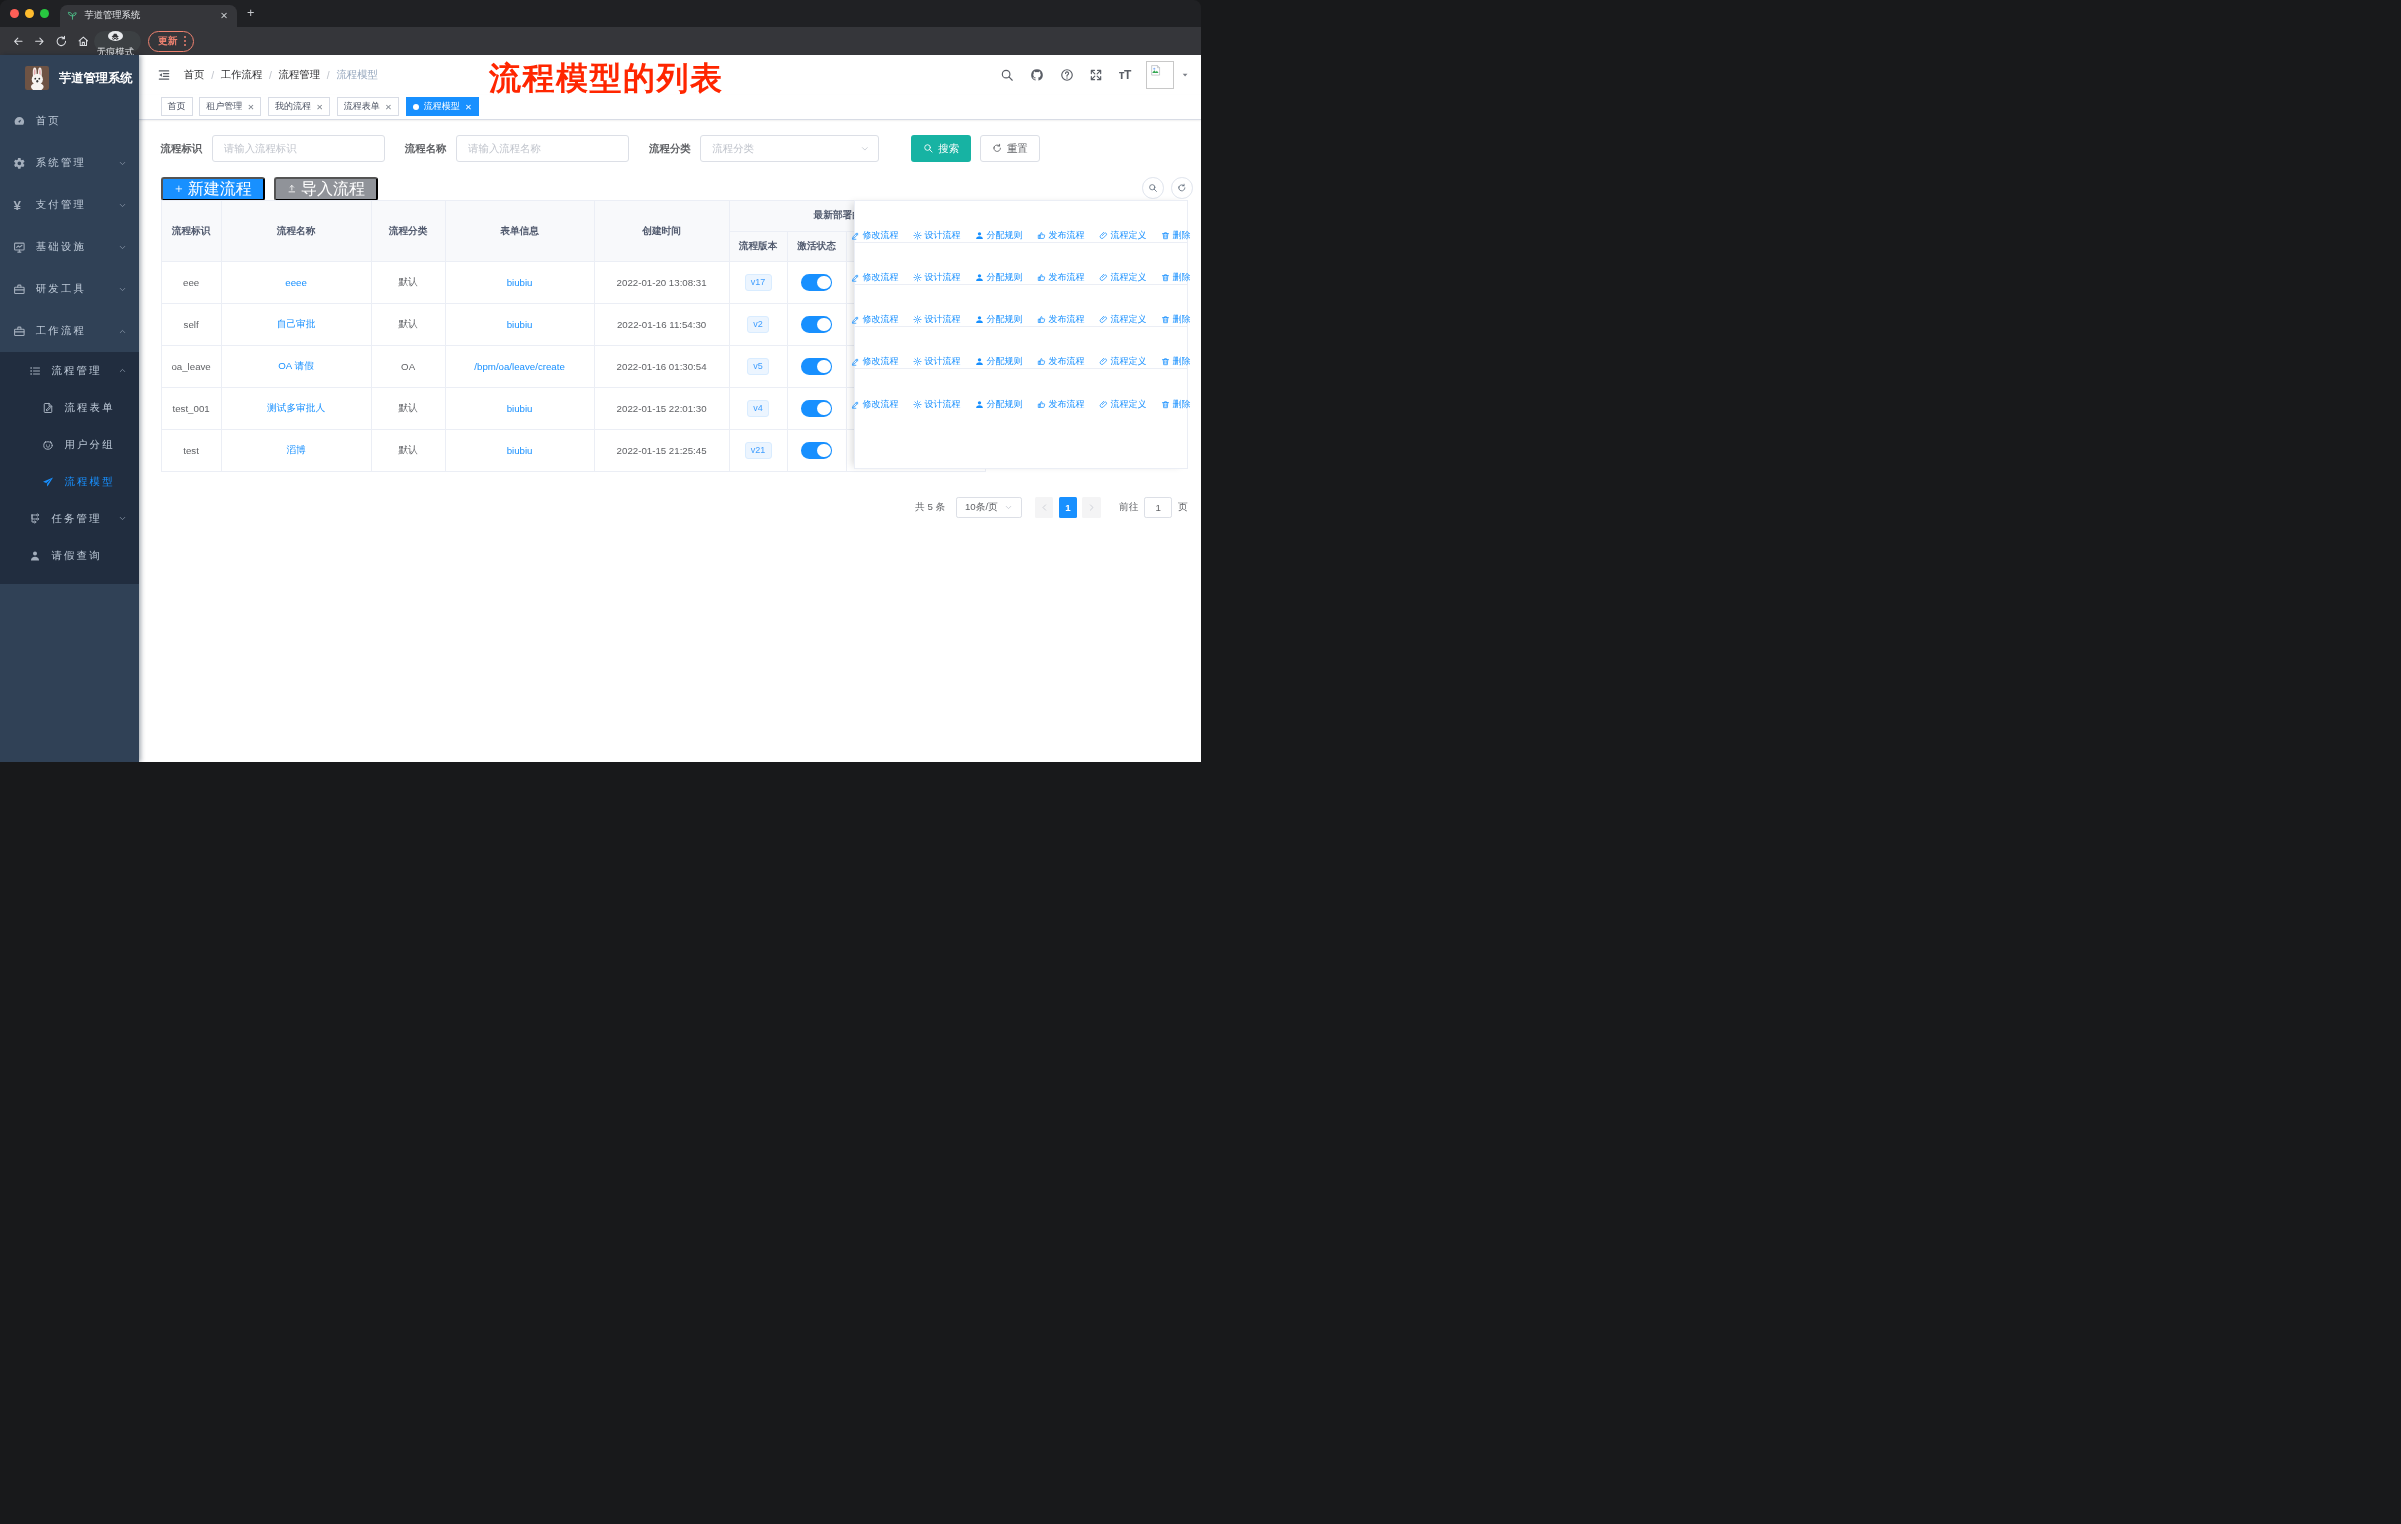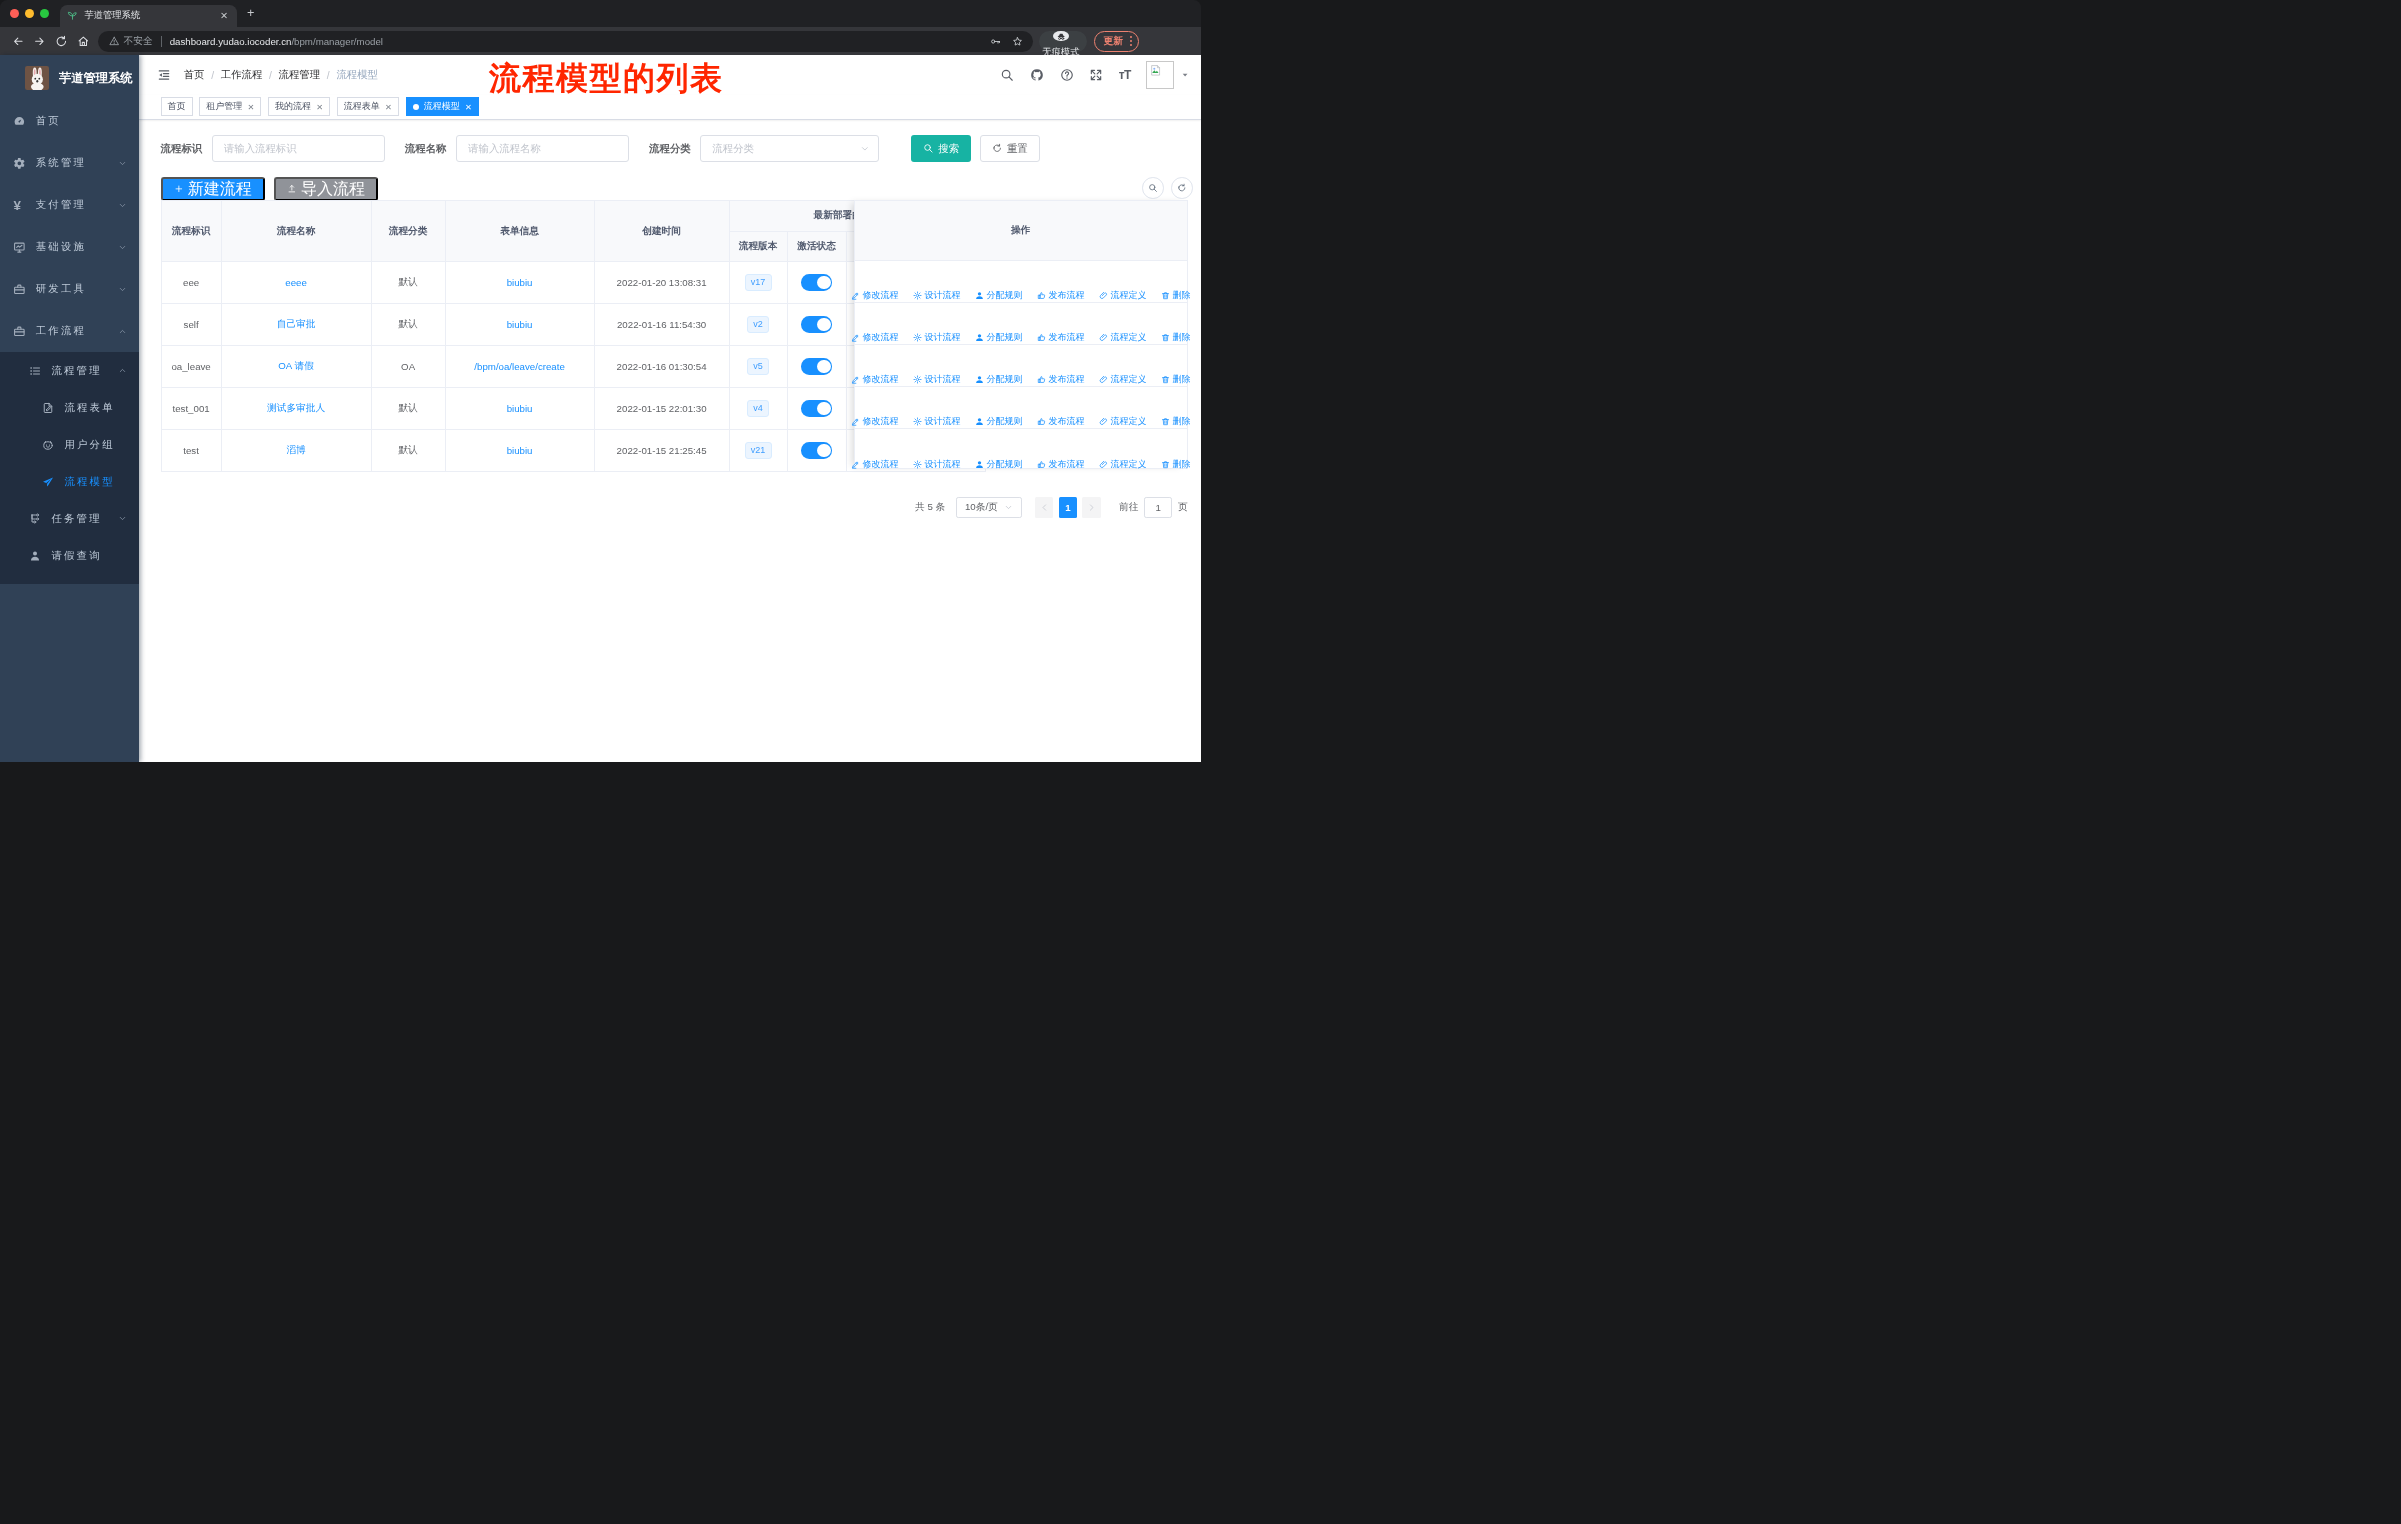--- a/index.html
+++ b/index.html
@@ -293,42 +293,20 @@
   <span class="navbtn">
       <svg class="ic" viewBox="0 0 24 24">
         <use href="#i-reload"></use>
       </svg>
     </span>
   <span class="navbtn">
       <svg class="ic" viewBox="0 0 24 24">
         <use href="#i-home"></use>
       </svg>
     </span>
-  <div class="urlbar">
-    <span class="warn">
-      <svg class="ic" style="font-size:10.4px" viewBox="0 0 24 24">
-          <use href="#i-warn"></use>
-        </svg>
-      <span>不安全</span>
-    </span>
-    <span class="div"></span>
-    <span class="url-host">dashboard.yudao.iocoder.cn</span>
-      <span class="url-path">/bpm/manager/model</span>
-    <span class="sp"></span>
-    <span class="ricon">
-        <svg class="ic" viewBox="0 0 24 24">
-          <use href="#i-key"></use>
-        </svg>
-      </span>
-    <span class="ricon">
-        <svg class="ic" viewBox="0 0 24 24">
-          <use href="#i-star"></use>
-        </svg>
-      </span>
-  </div>
   <div class="incog">
     <span class="badge">
         <svg class="ic" style="font-size:10.4px" viewBox="0 0 24 24">
           <use href="#i-spy"></use>
         </svg>
       </span>
     <span>无痕模式</span>
   </div>
   <div class="update">
     <span>更新</span>
@@ -700,21 +678,20 @@
               <td><a class="lk" href="#">biubiu</a></td>
               <td>2022-01-15 21:25:45</td>
               <td><span class="vtag">v21</span></td>
               <td><span class="switch"></span></td>
               <td></td>
             </tr>
           </tbody>
         </table>
 
         <div class="fixed-actions">
-          <div class="fa-header">操作</div>
           <div class="fa-row">
             <a class="alink" href="#">
                 <svg class="ic" viewBox="0 0 24 24">
                   <use href="#i-edit"></use>
                 </svg>
                 <span>修改流程</span>
               </a>
             <a class="alink" href="#">
                 <svg class="ic" viewBox="0 0 24 24">
                   <use href="#i-gear"></use>

